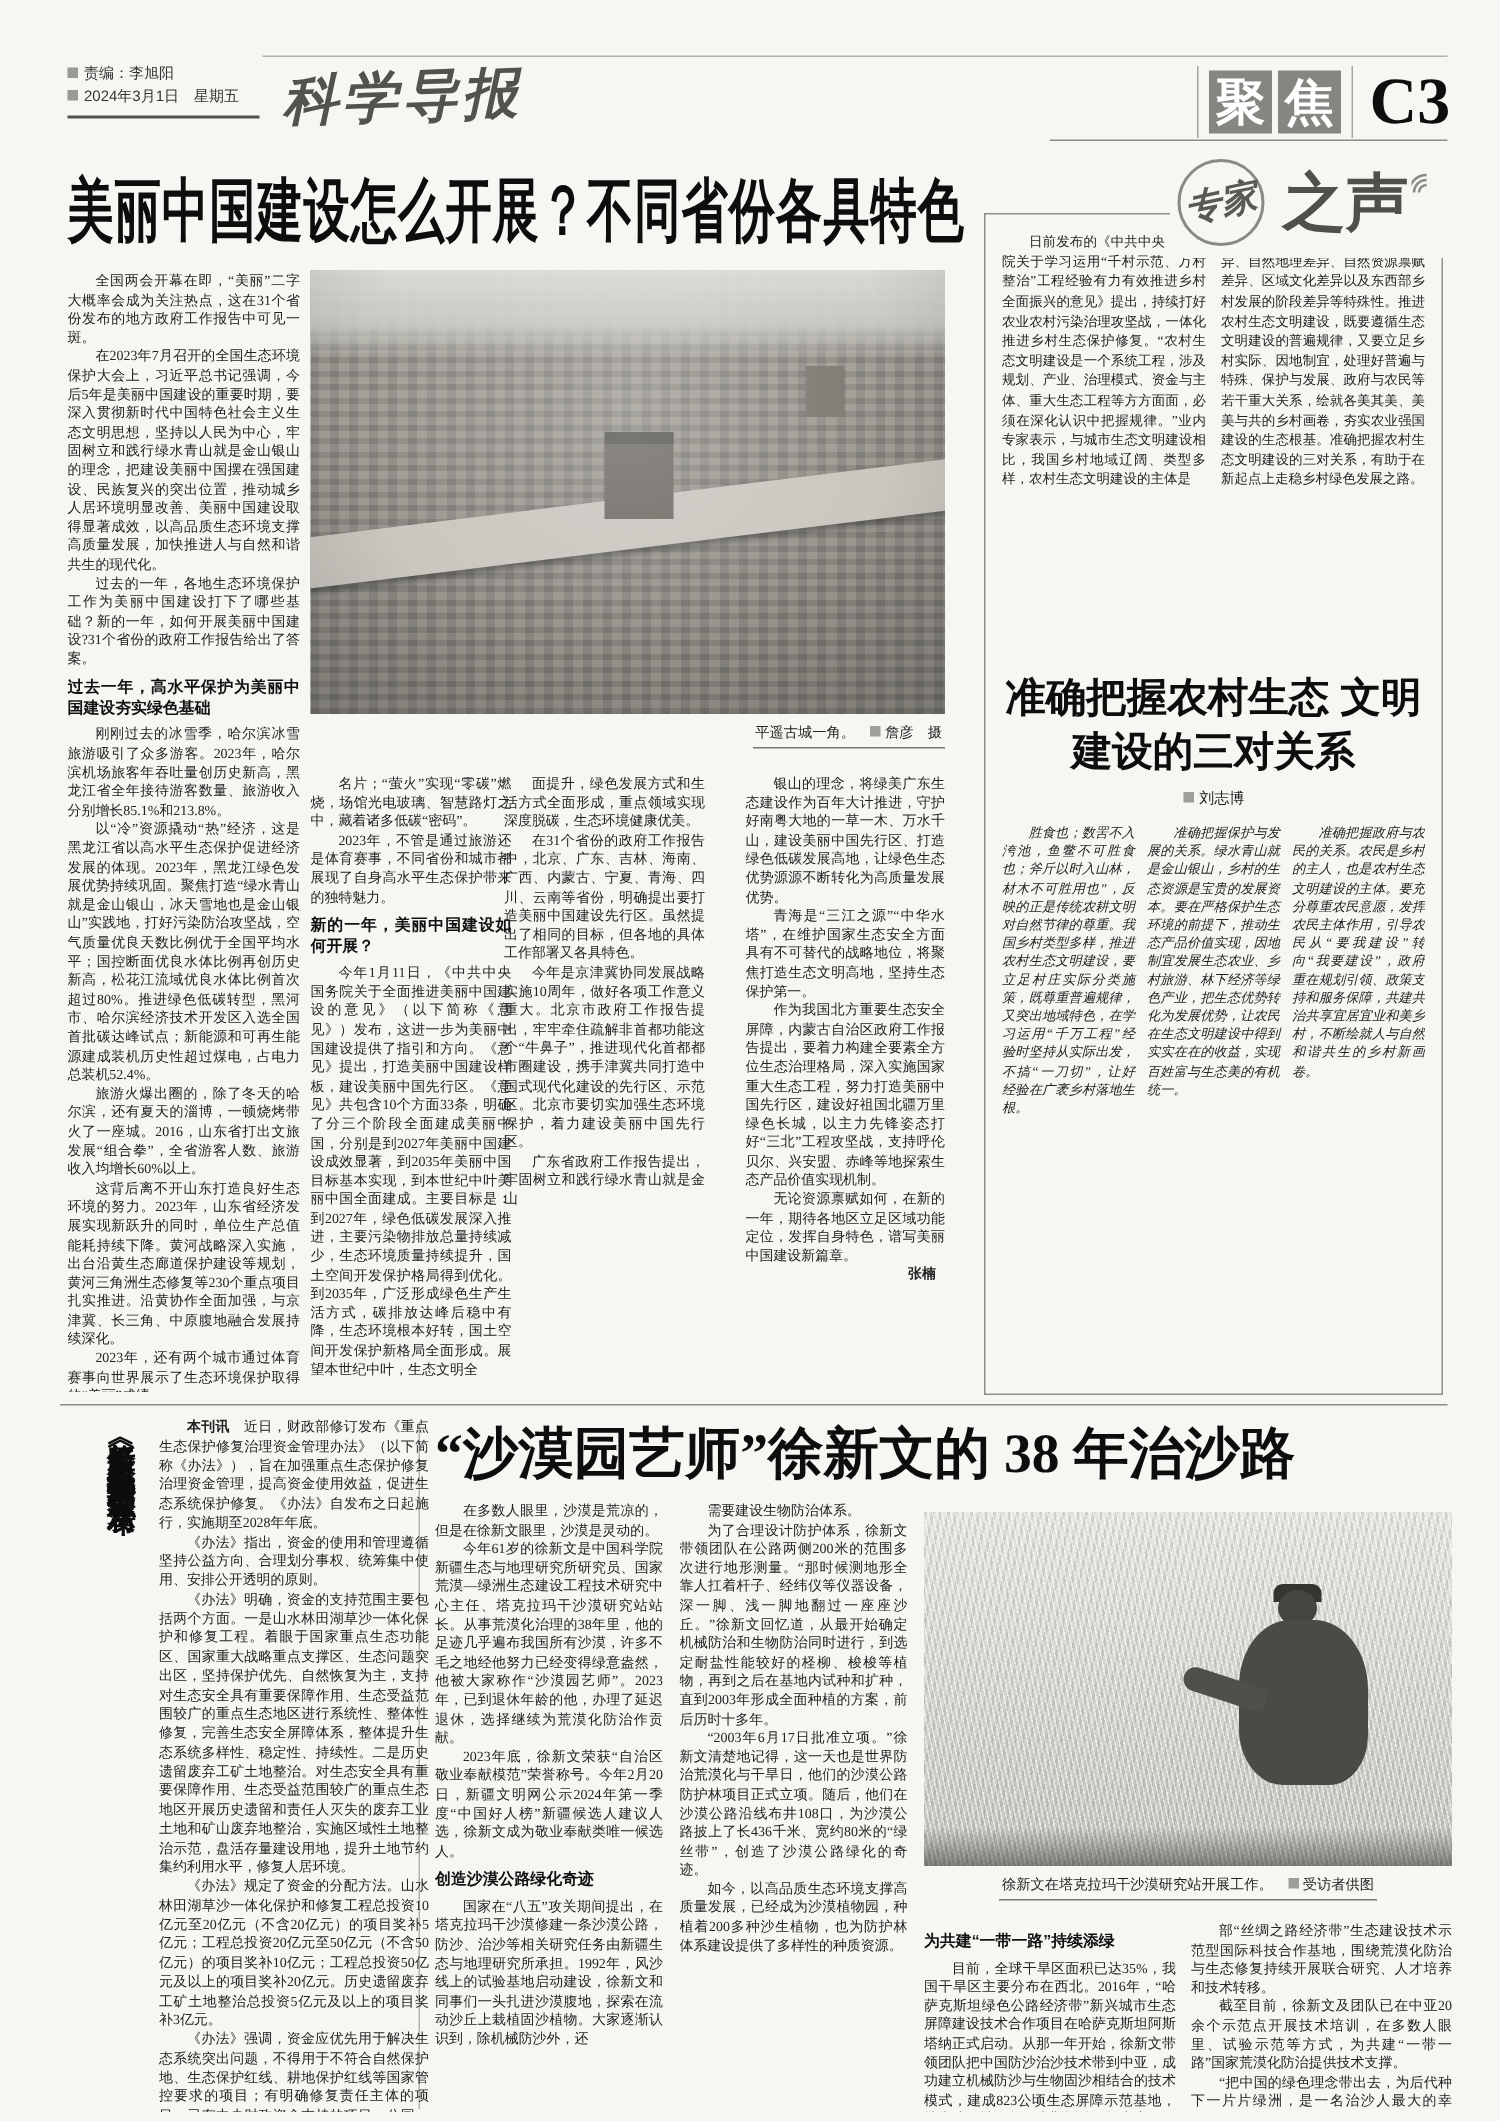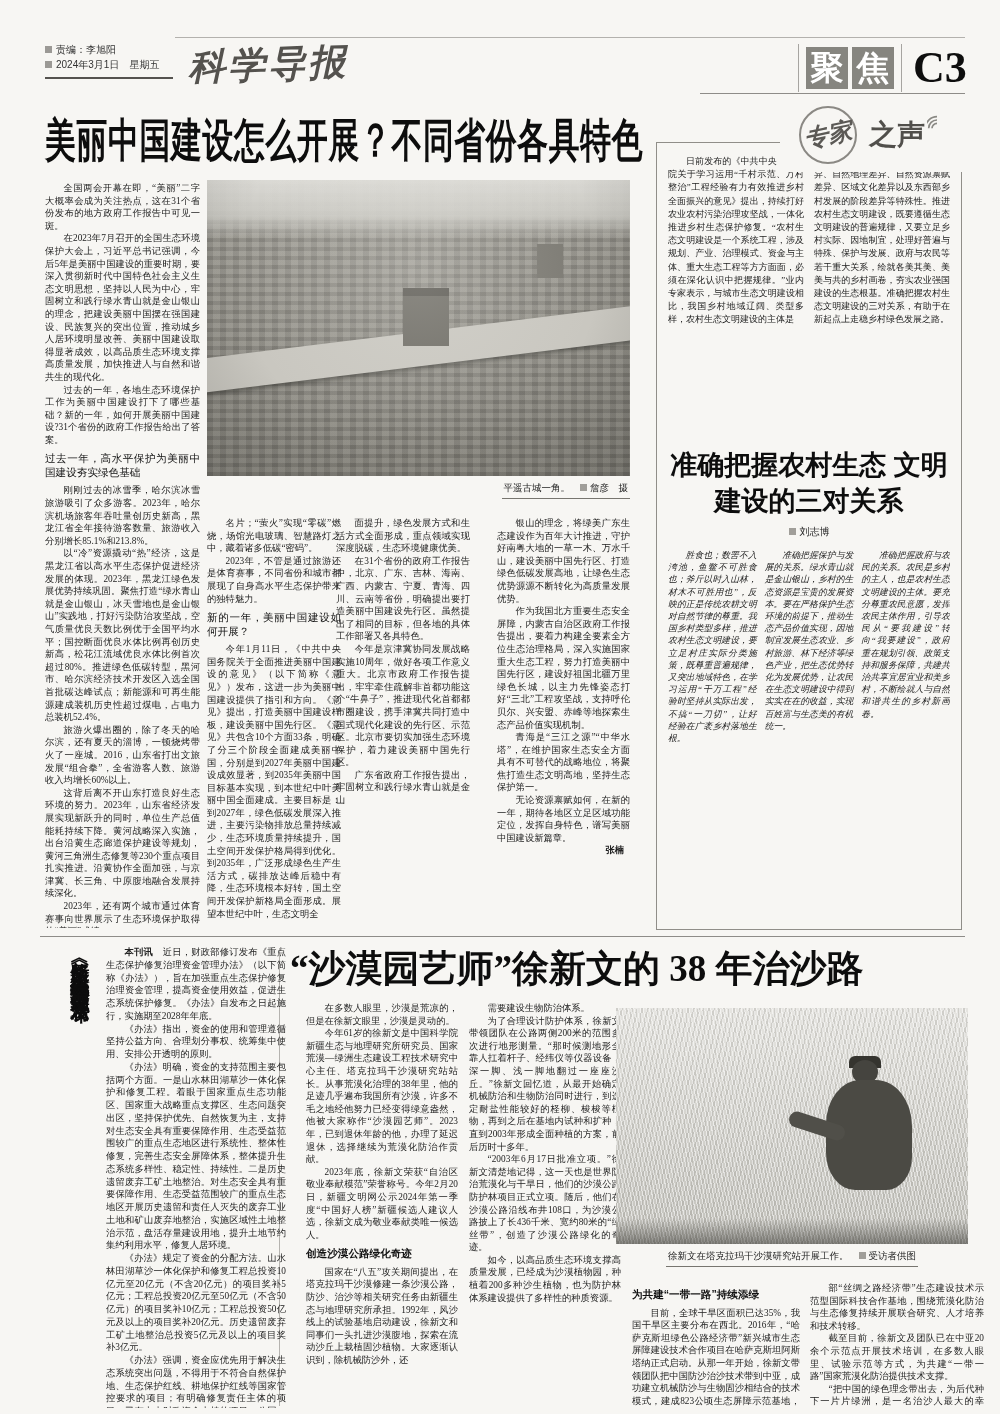--- a/index.html
+++ b/index.html
@@ -21,21 +21,21 @@
   .header-rule2{position:absolute;left:700px;top:93px;width:265px;height:1px;background:#8e8c88;}
 
   
   .headline{position:absolute;left:45px;top:110px;margin:0;font-family:"Liberation Sans",sans-serif;
     font-weight:900;font-size:46px;white-space:nowrap;transform:scaleX(0.67);transform-origin:left top;
     color:#0d0d0d;letter-spacing:1px;}
 
   
   .mcol{position:absolute;text-align:justify;font-size:9.3px;line-height:12.6px;overflow:hidden;color:#222;}
   .mcol p{margin:0;text-indent:2em;}
-  .mcol .sub{font-family:"Liberation Sans",sans-serif;font-weight:normal;font-size:10.6px;line-height:14px;
+  .mcol .sub{font-family:"Liberation Sans",sans-serif;font-weight:bold;font-size:10.6px;line-height:14px;
     text-indent:0;margin:5px 0;color:#111;}
   .mcol1{left:45px;top:182px;width:155px;height:746px;}
   .mcol2{left:207px;top:517px;width:134px;height:411px;}
   .mcol3{left:336px;top:517px;width:134px;height:411px;}
   .mcol4{left:497px;top:517px;width:133px;height:411px;}
   .byline-end{text-align:right;text-indent:0 !important;padding-right:6px;font-weight:bold;}
 
   
   .photo1{position:absolute;left:207px;top:180px;width:423px;height:296px;overflow:hidden;
     background:
@@ -56,21 +56,21 @@
   .credit .sq{display:inline-block;width:7px;height:7px;background:#a09e99;margin:0 3px 0 10px;}
 
   
   .expert-box{position:absolute;left:656px;top:142px;width:306px;height:788px;border:1px solid #908e89;
     box-sizing:border-box;padding:12px 11px;}
   .badge{position:absolute;left:780px;top:98px;width:186px;height:74px;background:#f7f6f3;
     display:flex;align-items:center;justify-content:center;}
   .badge-circle{width:54px;height:54px;border:2px solid #8b8984;border-radius:50%;display:flex;
     align-items:center;justify-content:center;}
   .badge-circle span{font-size:24px;font-weight:bold;font-style:italic;color:#5b5955;transform:rotate(-12deg);}
-  .badge-text{font-family:"Liberation Sans",sans-serif;font-weight:900;font-size:28px;color:#514f4b;margin-left:12px;}
+  .badge-text{font-family:"Liberation Sans",sans-serif;font-weight:900;font-size:42px;color:#514f4b;margin-left:12px;}
   .badge-arcs{margin-left:2px;margin-bottom:30px;}
   .ex-intro{display:flex;gap:10px;height:280px;overflow:hidden;}
   .ex-col{flex:1;text-align:justify;font-size:9px;line-height:13.2px;color:#222;}
   .ex-col p{margin:0;text-indent:2em;}
   .ex-title{margin:12px 0 0 0;text-align:center;font-family:"Liberation Sans",sans-serif;font-weight:900;
     font-size:27px;line-height:36px;color:#0d0d0d;}
   .ex-author{text-align:center;font-size:10px;margin:6px 0 10px 0;}
   .ex-author .sq{display:inline-block;width:7px;height:7px;background:#a09e99;margin-right:4px;}
   .ex-body{display:flex;gap:8px;height:318px;overflow:hidden;}
   .ex-bcol{flex:1;text-align:justify;font-size:8.8px;line-height:12.2px;color:#222;}
@@ -85,21 +85,21 @@
   .fund-vtitle{writing-mode:vertical-rl;font-size:19px;font-weight:900;line-height:44px;height:460px;
     width:46px;overflow:hidden;letter-spacing:2px;color:#0d0d0d;font-family:"Liberation Serif",serif;}
   .fund-text{width:180px;margin-left:4px;text-align:justify;font-size:9.3px;line-height:12.75px;
     overflow:hidden;color:#222;}
   .fund-text p{margin:0;text-indent:2em;}
 
   
   .desert{position:absolute;left:290px;top:944px;width:678px;height:464px;}
   .desert-title{margin:0;font-family:"Liberation Serif",serif;font-weight:bold;font-size:37px;
     white-space:nowrap;color:#0d0d0d;}
-  .dcol{position:absolute;text-align:justify;font-size:9.3px;line-height:12.6px;overflow:hidden;color:#222;margin-left:16px;}
+  .dcol{position:absolute;text-align:justify;font-size:9.3px;line-height:12.6px;overflow:hidden;color:#222;}
   .dcol p{margin:0;text-indent:2em;}
   .dcol .sub{font-family:"Liberation Sans",sans-serif;font-weight:bold;font-size:10.6px;text-indent:0;
     margin:6px 0;color:#111;}
   .dcol1{left:0px;top:58px;width:152px;height:404px;}
   .dcol2{left:163px;top:58px;width:152px;height:404px;}
   .dcol3{left:326px;top:338px;width:168px;height:126px;}
   .dcol4{left:504px;top:338px;width:174px;height:126px;}
 
   
   .photo2{position:absolute;left:326px;top:64px;width:352px;height:236px;overflow:hidden;
@@ -174,22 +174,22 @@
 
   <div class="mcol mcol3">
     <p>面提升，绿色发展方式和生活方式全面形成，重点领域实现深度脱碳，生态环境健康优美。</p>
     <p>在31个省份的政府工作报告中，北京、广东、吉林、海南、广西、内蒙古、宁夏、青海、四川、云南等省份，明确提出要打造美丽中国建设先行区。虽然提出了相同的目标，但各地的具体工作部署又各具特色。</p>
     <p>今年是京津冀协同发展战略实施10周年，做好各项工作意义重大。北京市政府工作报告提出，牢牢牵住疏解非首都功能这个“牛鼻子”，推进现代化首都都市圈建设，携手津冀共同打造中国式现代化建设的先行区、示范区。北京市要切实加强生态环境保护，着力建设美丽中国先行区。</p>
     <p>广东省政府工作报告提出，牢固树立和践行绿水青山就是金山</p>
   </div>
 
   <div class="mcol mcol4">
     <p>银山的理念，将绿美广东生态建设作为百年大计推进，守护好南粤大地的一草一木、万水千山，建设美丽中国先行区、打造绿色低碳发展高地，让绿色生态优势源源不断转化为高质量发展优势。</p>
+    <p>青海是“三江之源”“中华水塔”，在维护国家生态安全方面具有不可替代的战略地位，将聚焦打造生态文明高地，坚持生态保护第一。</p>
     <p>作为我国北方重要生态安全屏障，内蒙古自治区政府工作报告提出，要着力构建全要素全方位生态治理格局，深入实施国家重大生态工程，努力打造美丽中国先行区，建设好祖国北疆万里绿色长城，以主力先锋姿态打好“三北”工程攻坚战，支持呼伦贝尔、兴安盟、赤峰等地探索生态产品价值实现机制。</p>
-    <p>青海是“三江之源”“中华水塔”，在维护国家生态安全方面具有不可替代的战略地位，将聚焦打造生态文明高地，坚持生态保护第一。</p>
     <p>无论资源禀赋如何，在新的一年，期待各地区立足区域功能定位，发挥自身特色，谱写美丽中国建设新篇章。</p>
     <p class="byline-end">张楠</p>
   </div>
 
   <div class="expert-box">
     <div class="ex-intro">
       <div class="ex-col">
           <p>日前发布的《中共中央　国务院关于学习运用“千村示范、万村整治”工程经验有力有效推进乡村全面振兴的意见》提出，持续打好农业农村污染治理攻坚战，一体化推进乡村生态保护修复。“农村生态文明建设是一个系统工程，涉及规划、产业、治理模式、资金与主体、重大生态工程等方方面面，必须在深化认识中把握规律。”业内专家表示，与城市生态文明建设相比，我国乡村地域辽阔、类型多样，农村生态文明建设的主体是</p>
         </div>
       <div class="ex-col">

